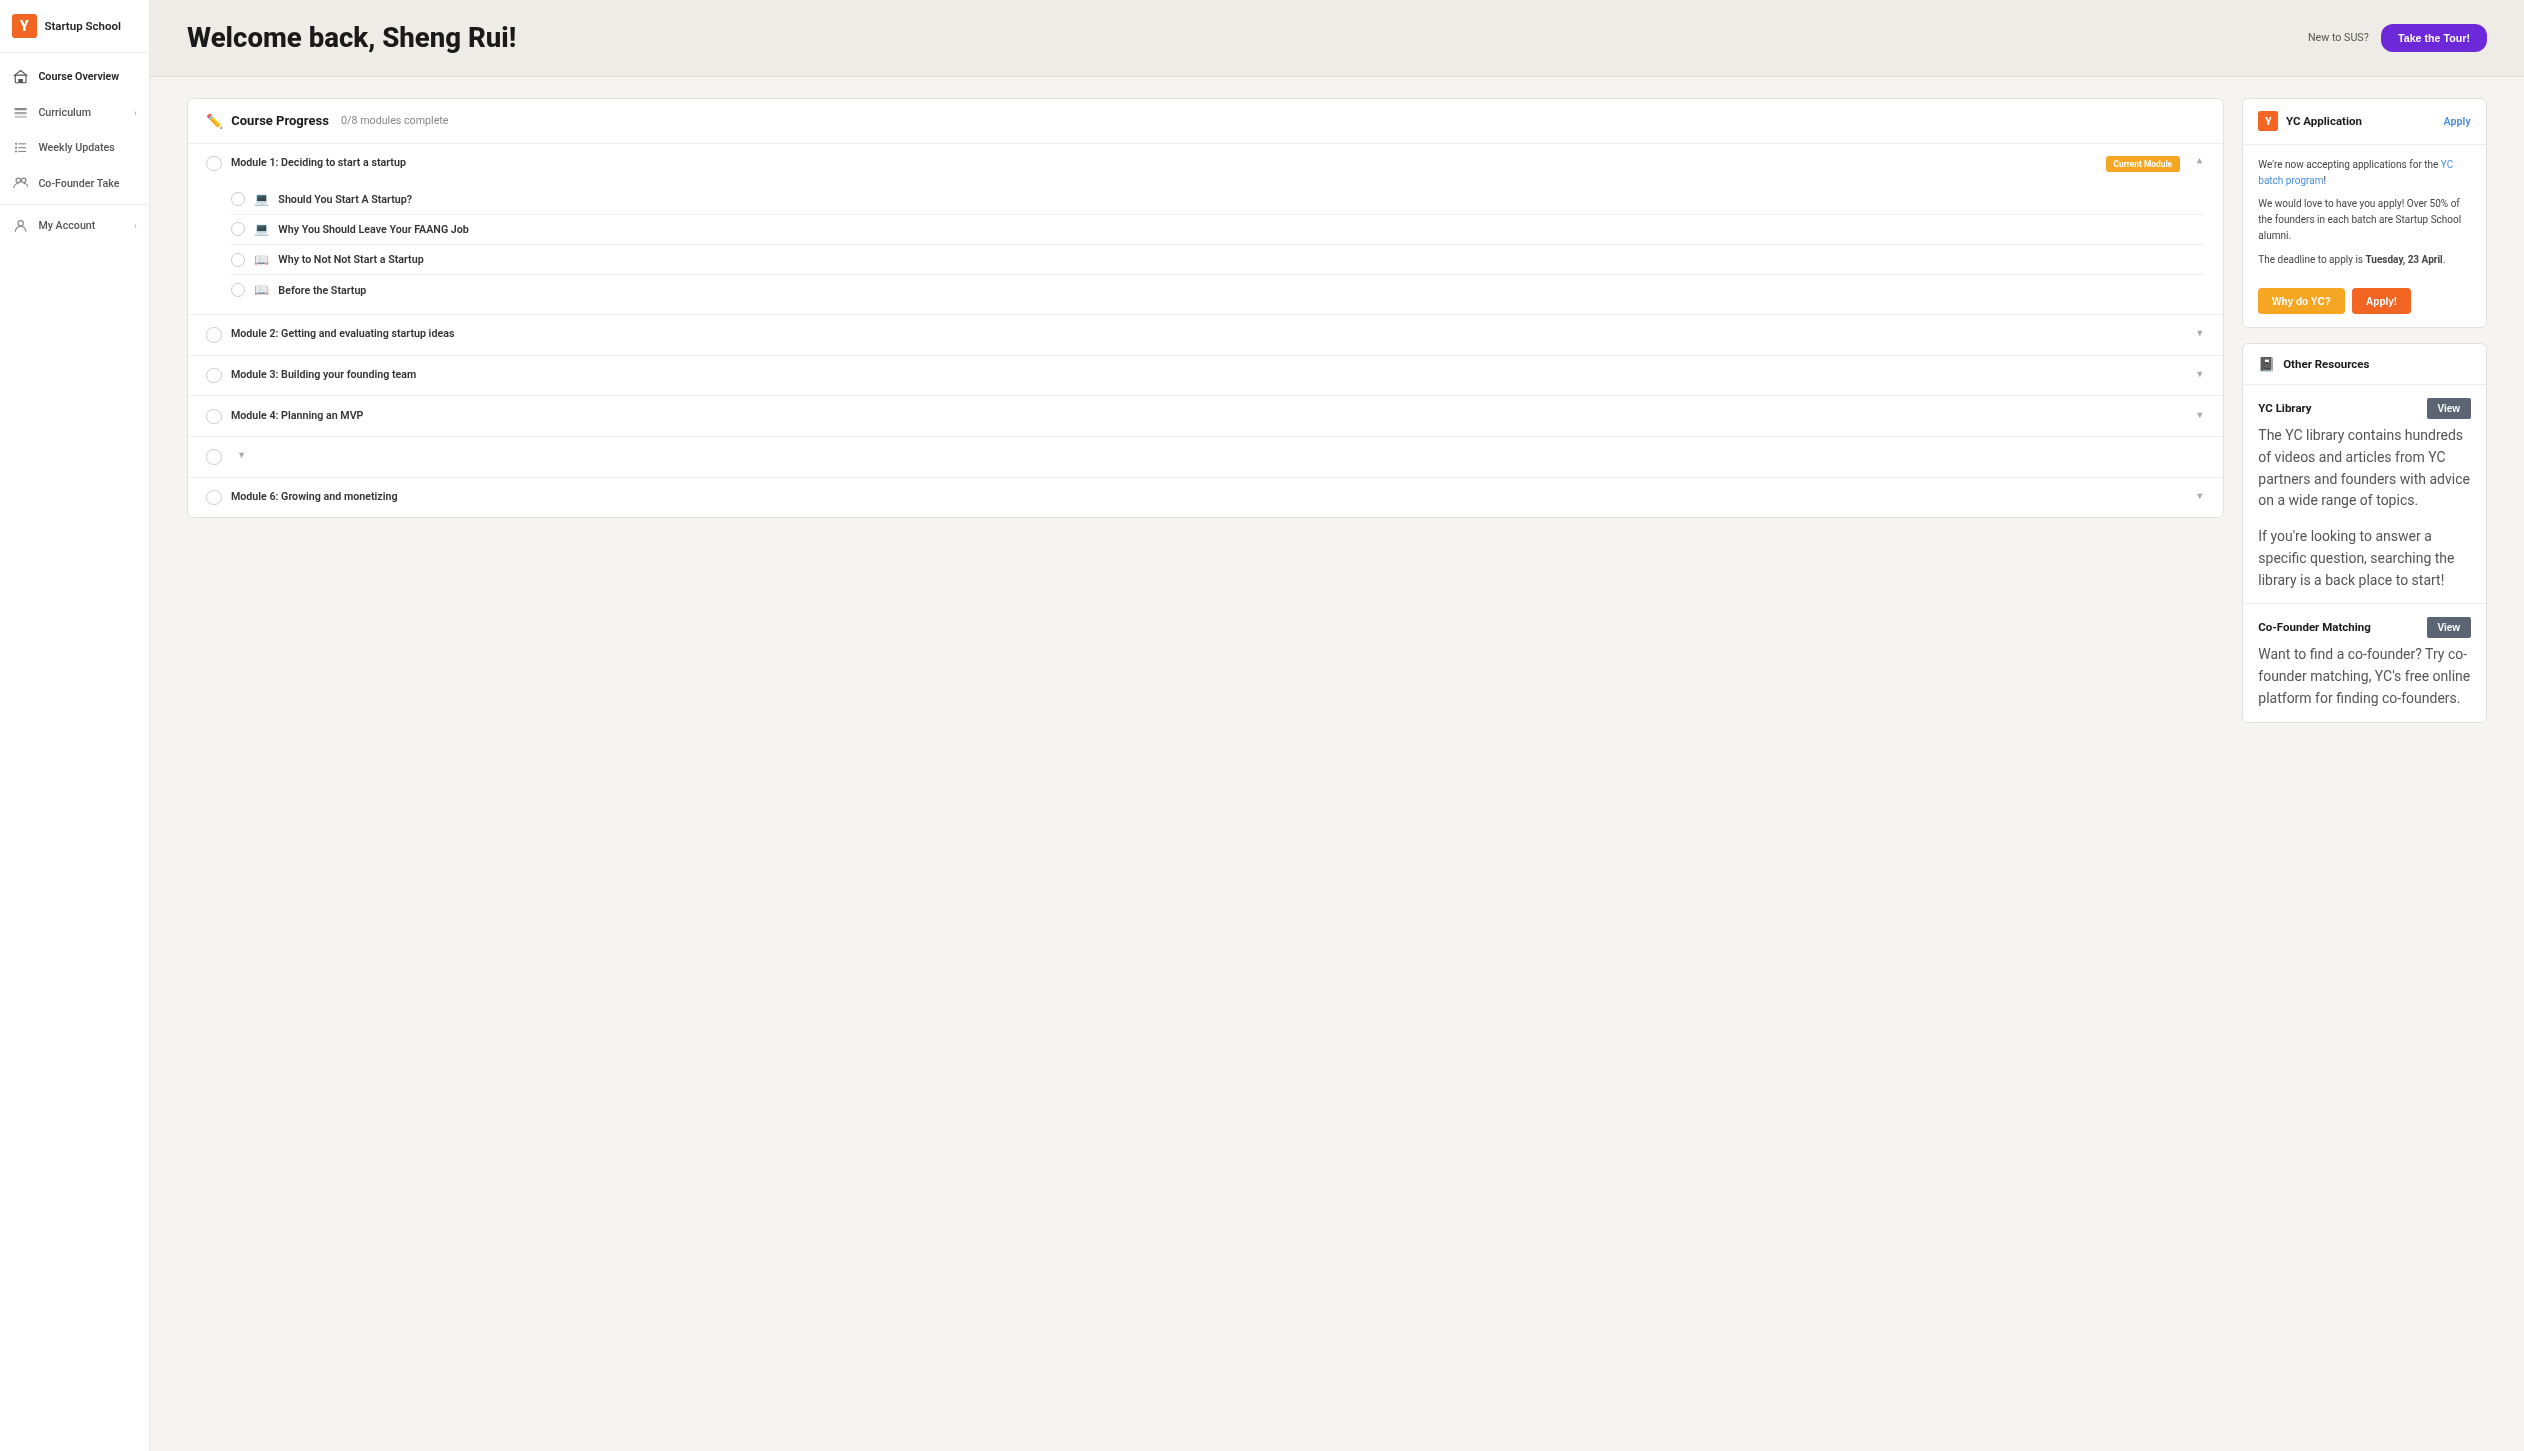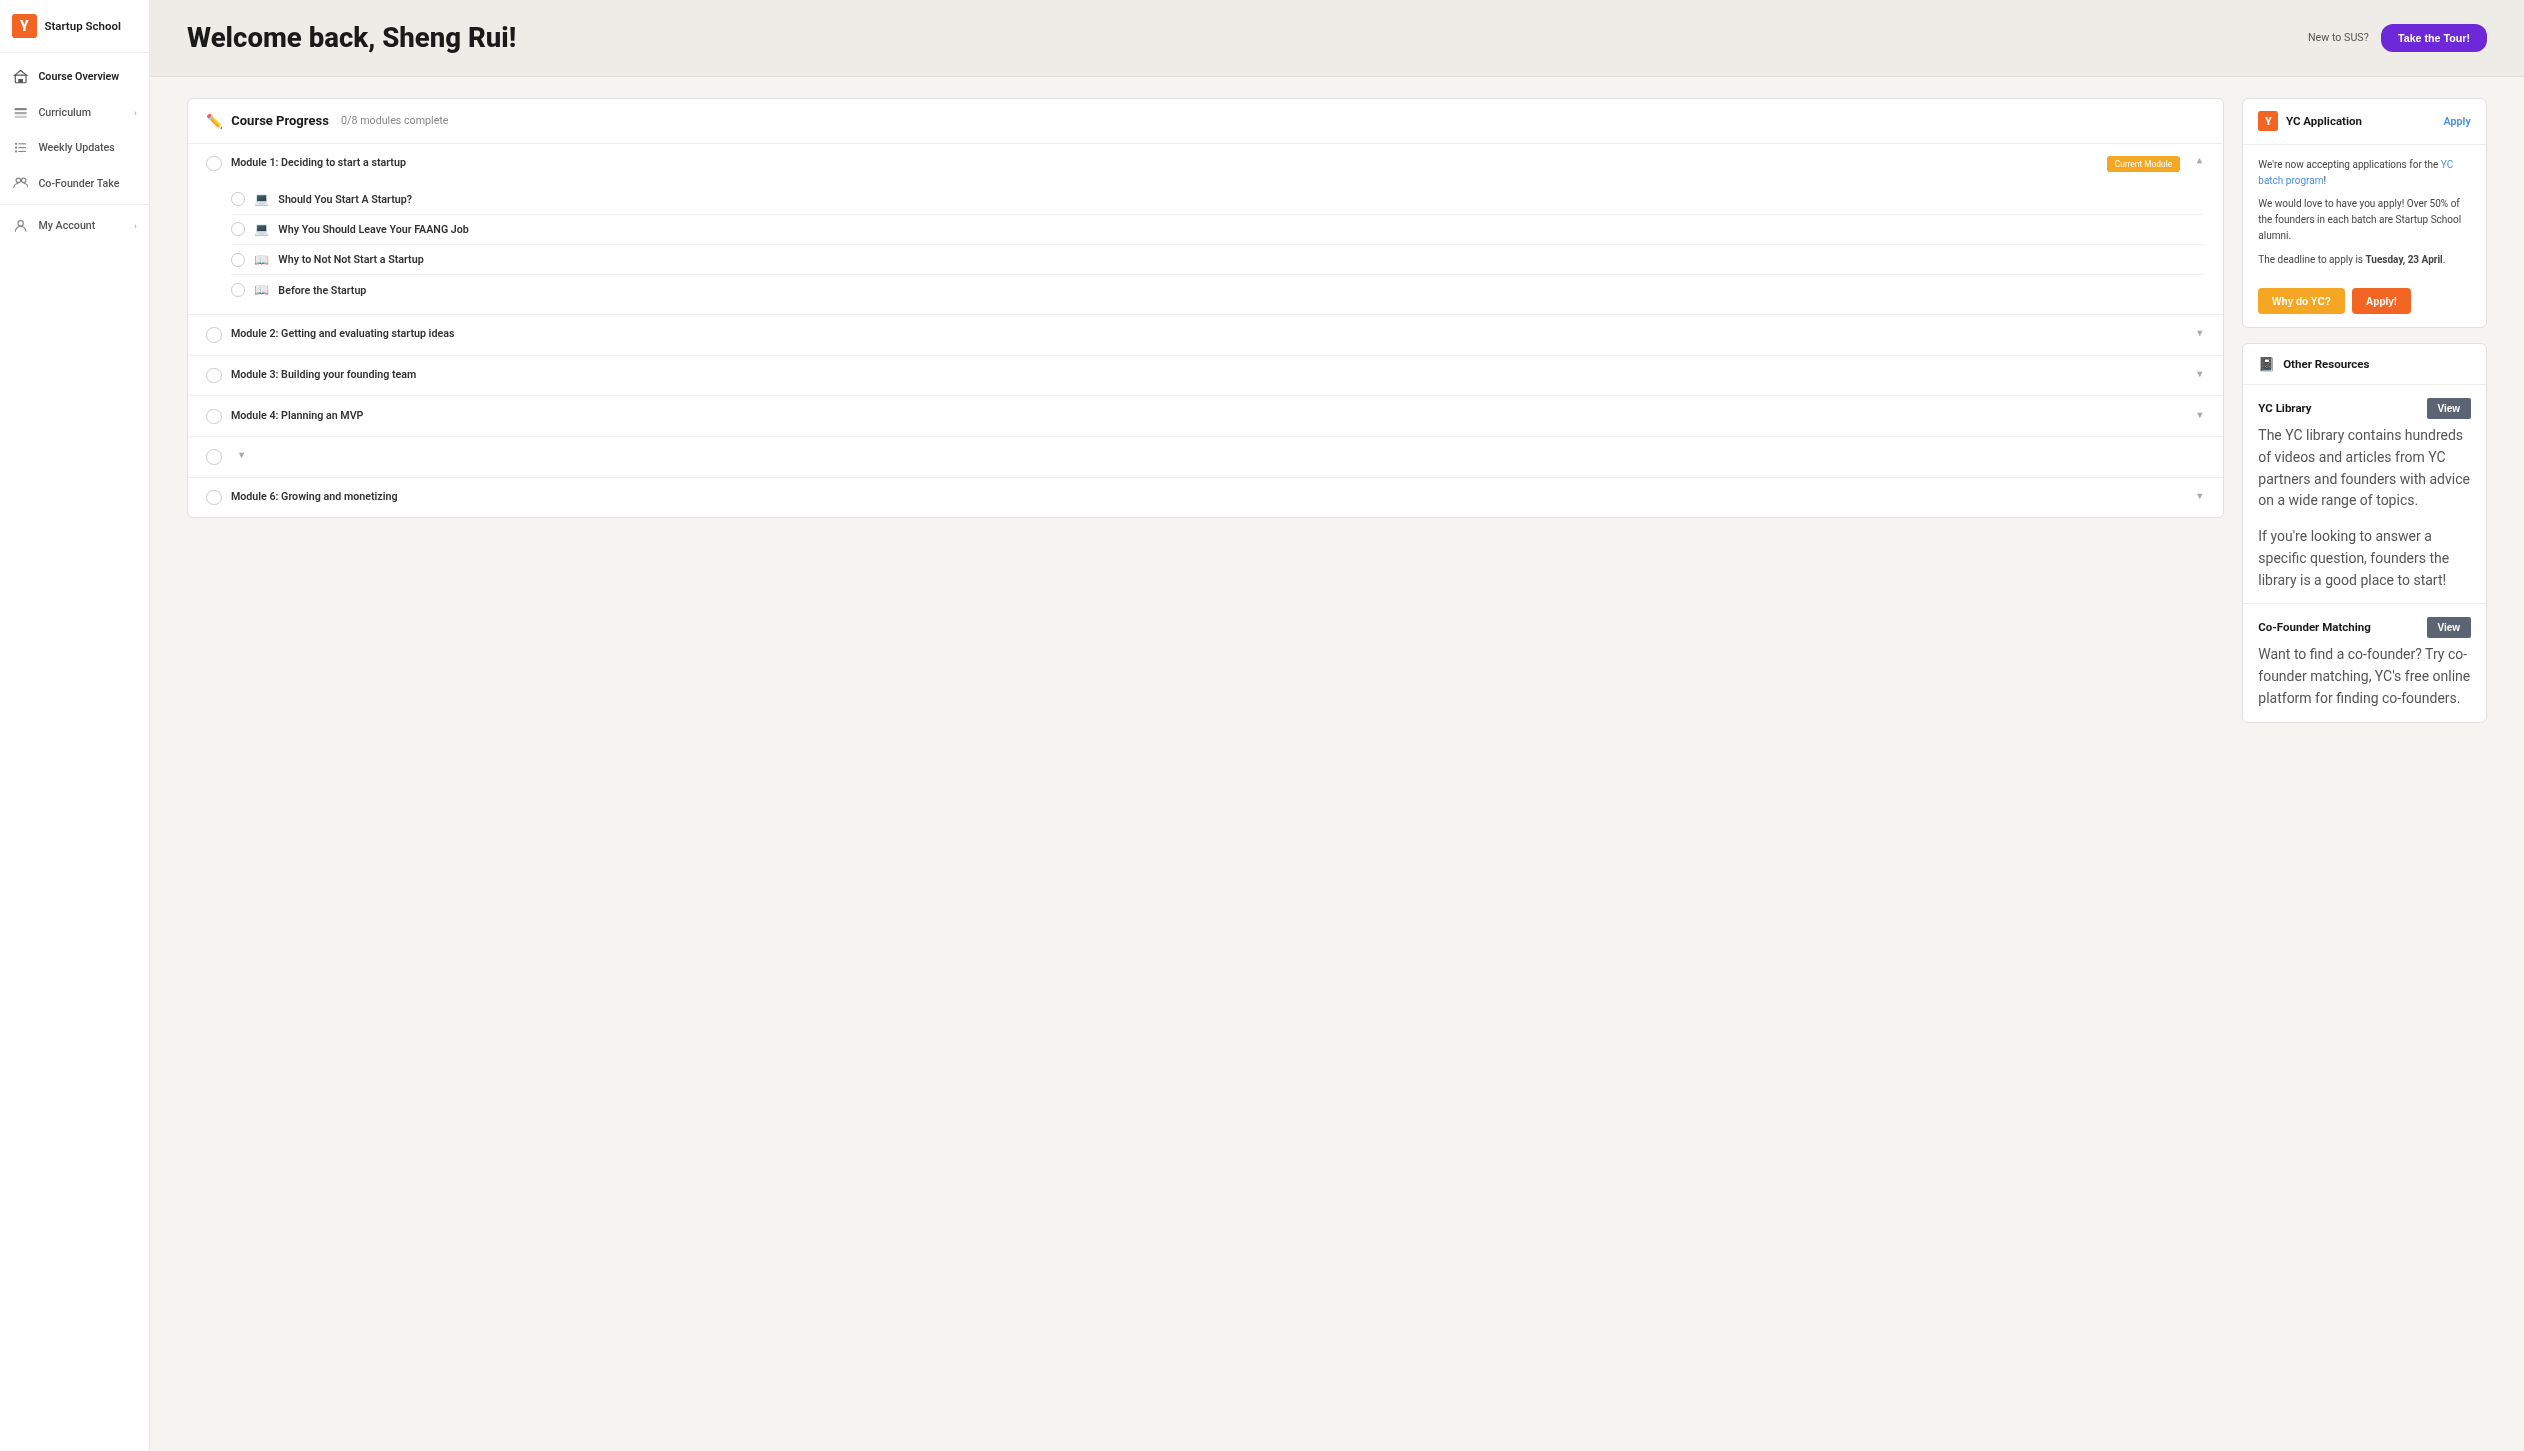--- a/index.html
+++ b/index.html
@@ -159,21 +159,21 @@
     .module-title {
       font-size: 10.7px;
       font-weight: 600;
       color: #333;
       flex: 1;
     }
     .current-module-badge {
       background: #f5a623;
       color: #fff;
       font-size: 8.4px;
-      font-weight: 400;
+      font-weight: 700;
       padding: 3.1px 7.7px;
       border-radius: 3.1px;
     }
     .module-chevron {
       font-size: 9.2px;
       color: #aaa;
       margin-left: 6.1px;
     }
     .module-chevron.up { transform: rotate(180deg); display: inline-block; }
 
@@ -522,21 +522,21 @@
           <span class="other-res-title">Other Resources</span>
         </div>
 
         <div class="resource-item">
           <div class="resource-header">
             <span class="resource-title">YC Library</span>
             <button class="view-btn">View</button>
           </div>
           <p class="resource-desc">The YC library contains hundreds of videos and articles from YC partners and founders with advice on a wide range of topics.</p>
           <br>
-          <p class="resource-desc">If you're looking to answer a specific question, founders the library is a good place to start!</p>
+          <p class="resource-desc">If you're looking to answer a specific question, searching the library is a back place to start!</p>
         </div>
 
         <div class="resource-item">
           <div class="resource-header">
             <span class="resource-title">Co-Founder Matching</span>
             <button class="view-btn">View</button>
           </div>
           <p class="resource-desc">Want to find a co-founder? Try co-founder matching, YC's free online platform for finding co-founders.</p>
         </div>
 

